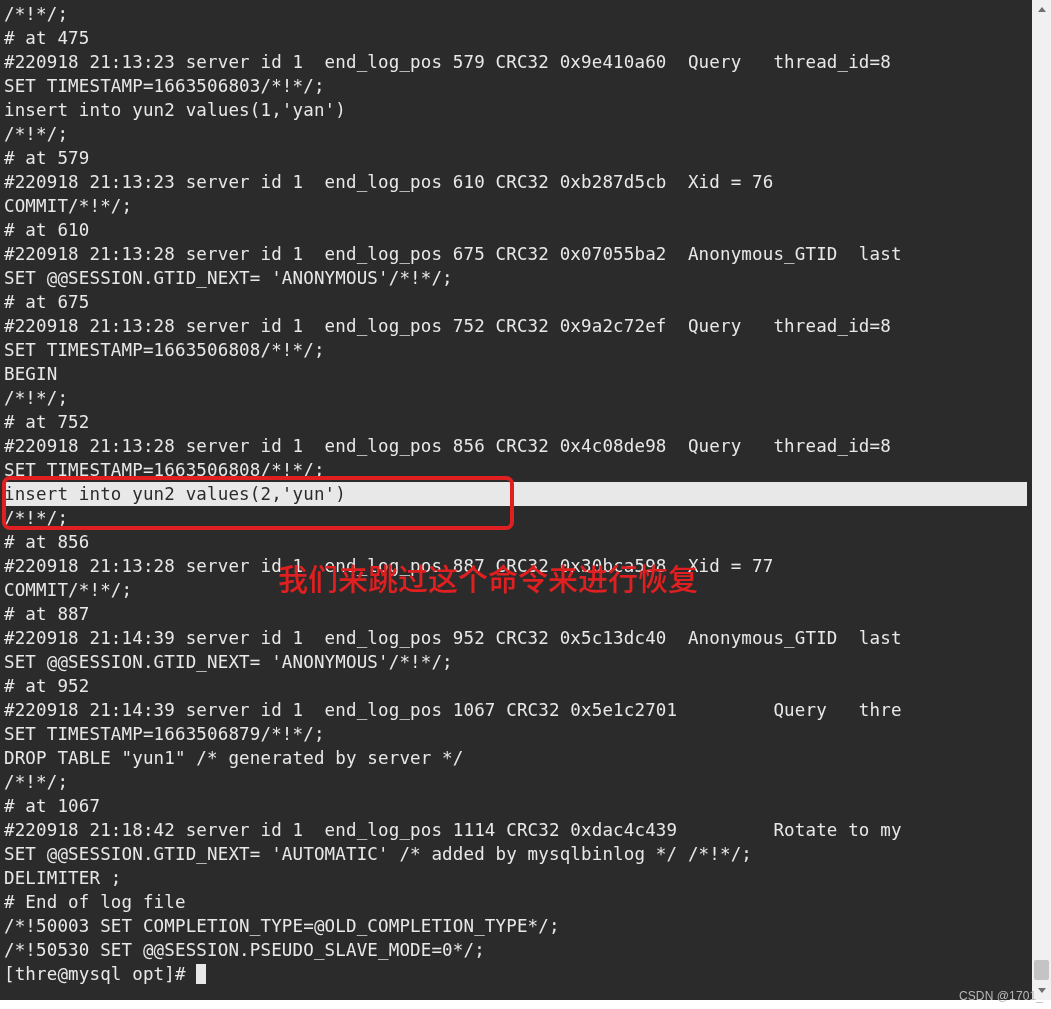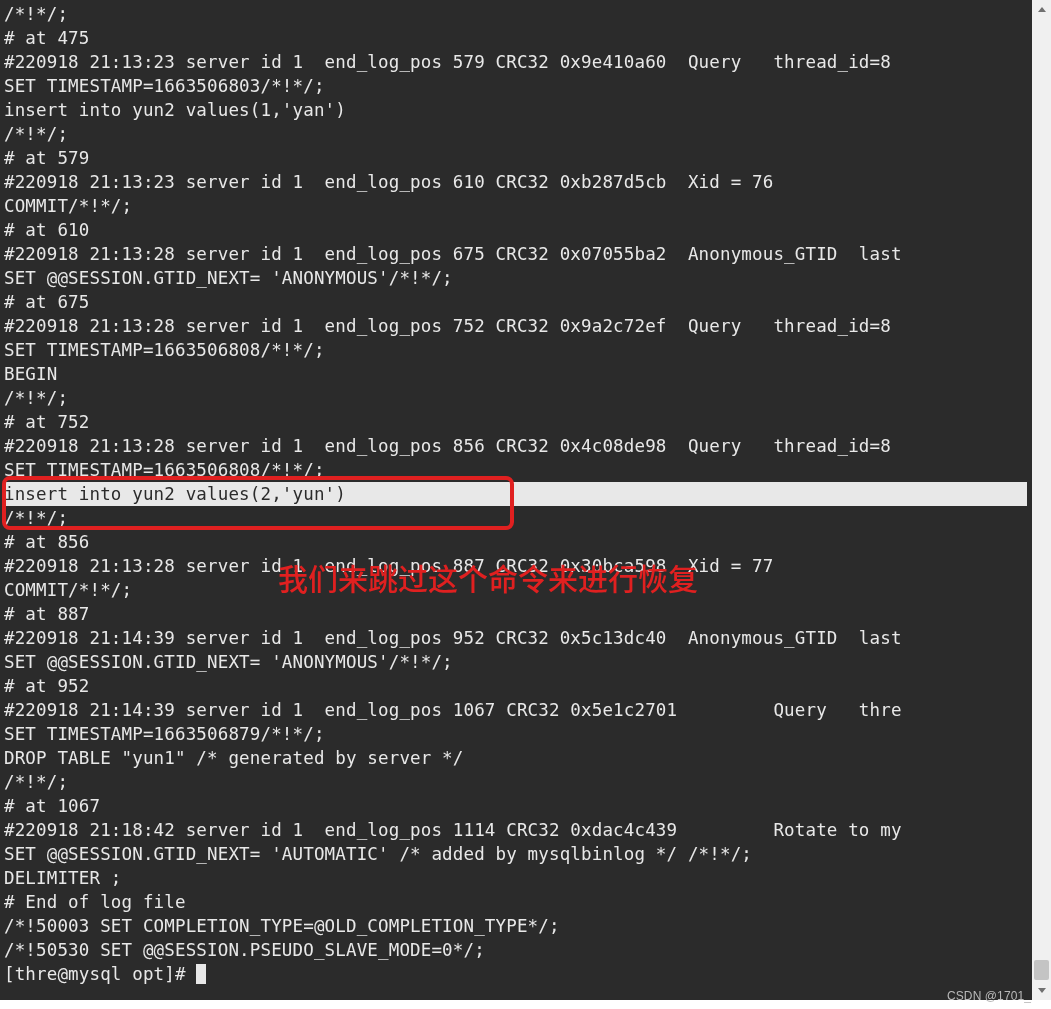--- a/index.html
+++ b/index.html
@@ -139,13 +139,13 @@
       <div class="chevron up"></div>
     </div>
   <div class="scroll-thumb"></div>
   <div class="scroll-btn bot">
       <div class="chevron down"></div>
     </div>
 </div>
 
 <div id="redbox" class="redbox" style="top: 476px; left: 2px; width: 512px; height: 54px;"></div>
 <div id="annot" class="annot" style="top: 556px; left: 278px; width: 486px;">我们来跳过这个命令来进行恢复</div>
-<div id="wm" class="watermark" style="right: 20px; bottom: 6px;">CSDN @1701_</div>
+<div id="wm" class="watermark" style="right: 8px; bottom: 6px;">CSDN @1701_</div>
 
 </body></html>

